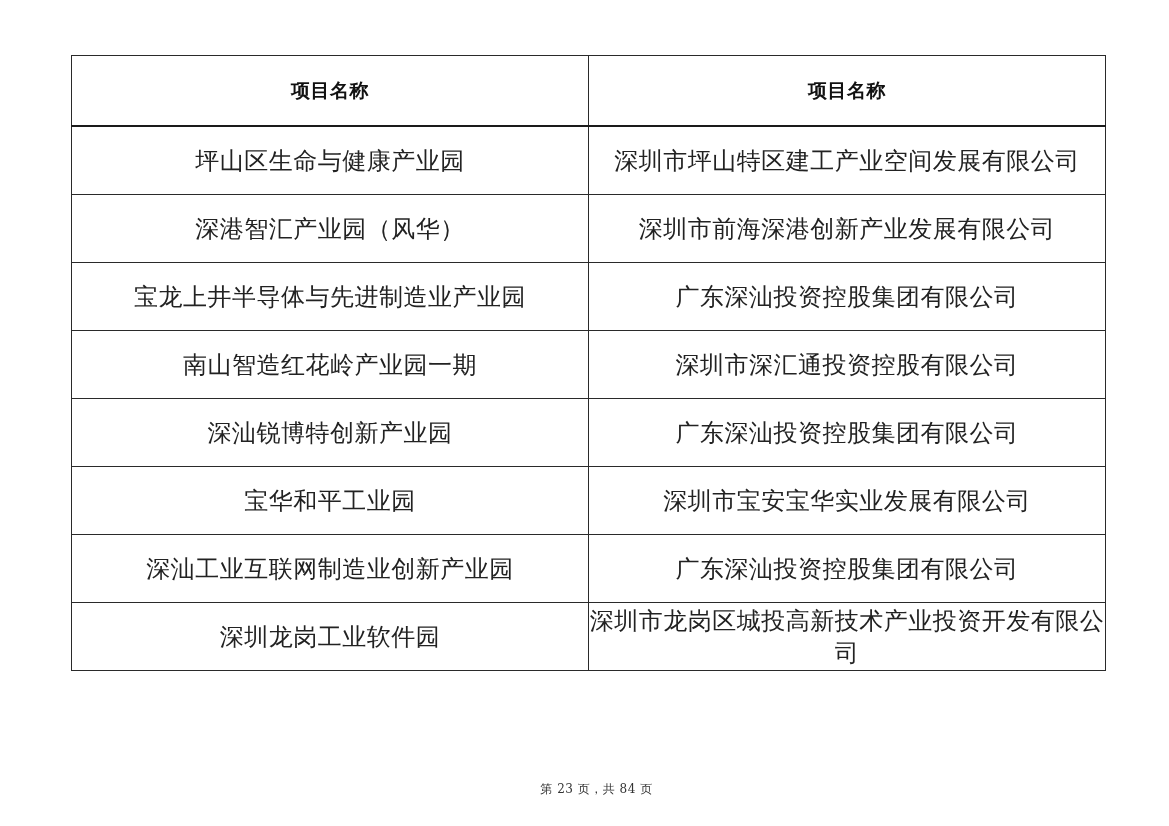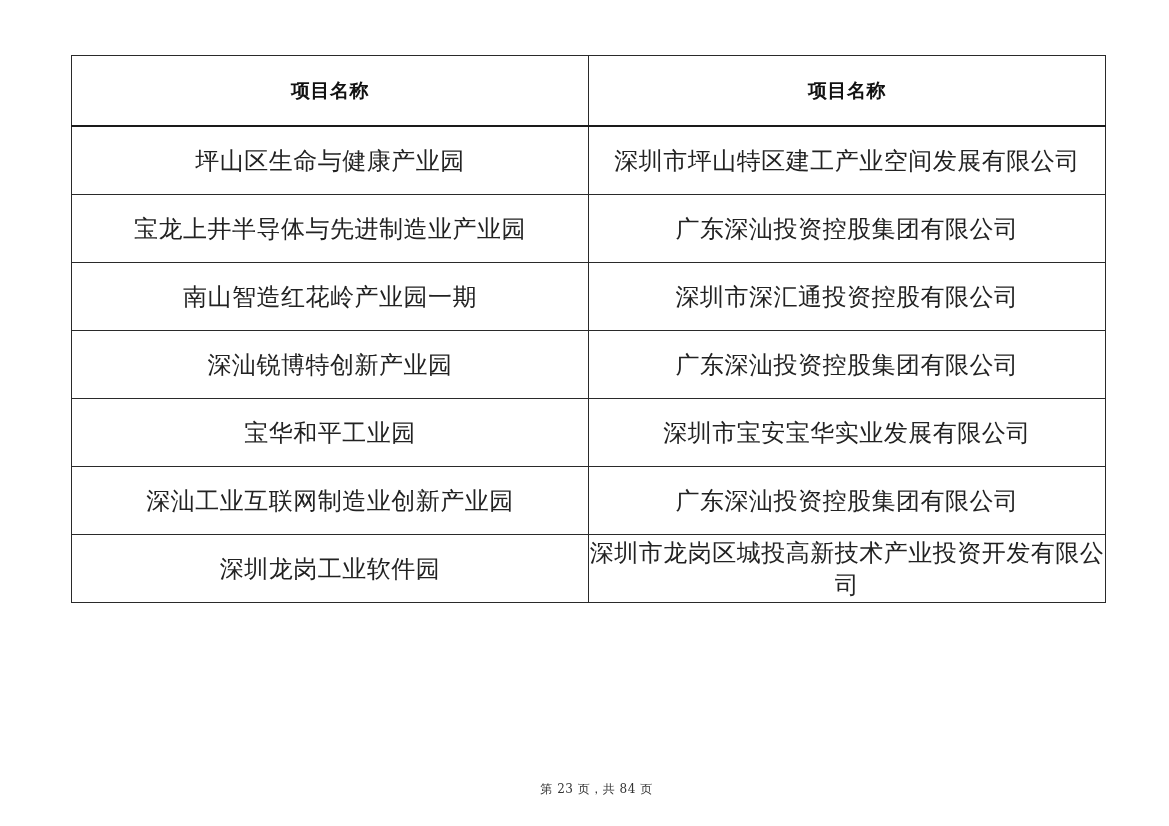--- a/index.html
+++ b/index.html
@@ -75,20 +75,24 @@
       <th>项目名称</th>
       <th>项目名称</th>
     </tr>
   </thead>
   <tbody>
     <tr>
       <td>坪山区生命与健康产业园</td>
       <td>深圳市坪山特区建工产业空间发展有限公司</td>
     </tr>
     <tr>
+      <td>深港智汇产业园（风华）</td>
+      <td>深圳市前海深港创新产业发展有限公司</td>
+    </tr>
+    <tr>
       <td>宝龙上井半导体与先进制造业产业园</td>
       <td>广东深汕投资控股集团有限公司</td>
     </tr>
     <tr>
       <td>南山智造红花岭产业园一期</td>
       <td>深圳市深汇通投资控股有限公司</td>
     </tr>
     <tr>
       <td>深汕锐博特创新产业园</td>
       <td>广东深汕投资控股集团有限公司</td>

